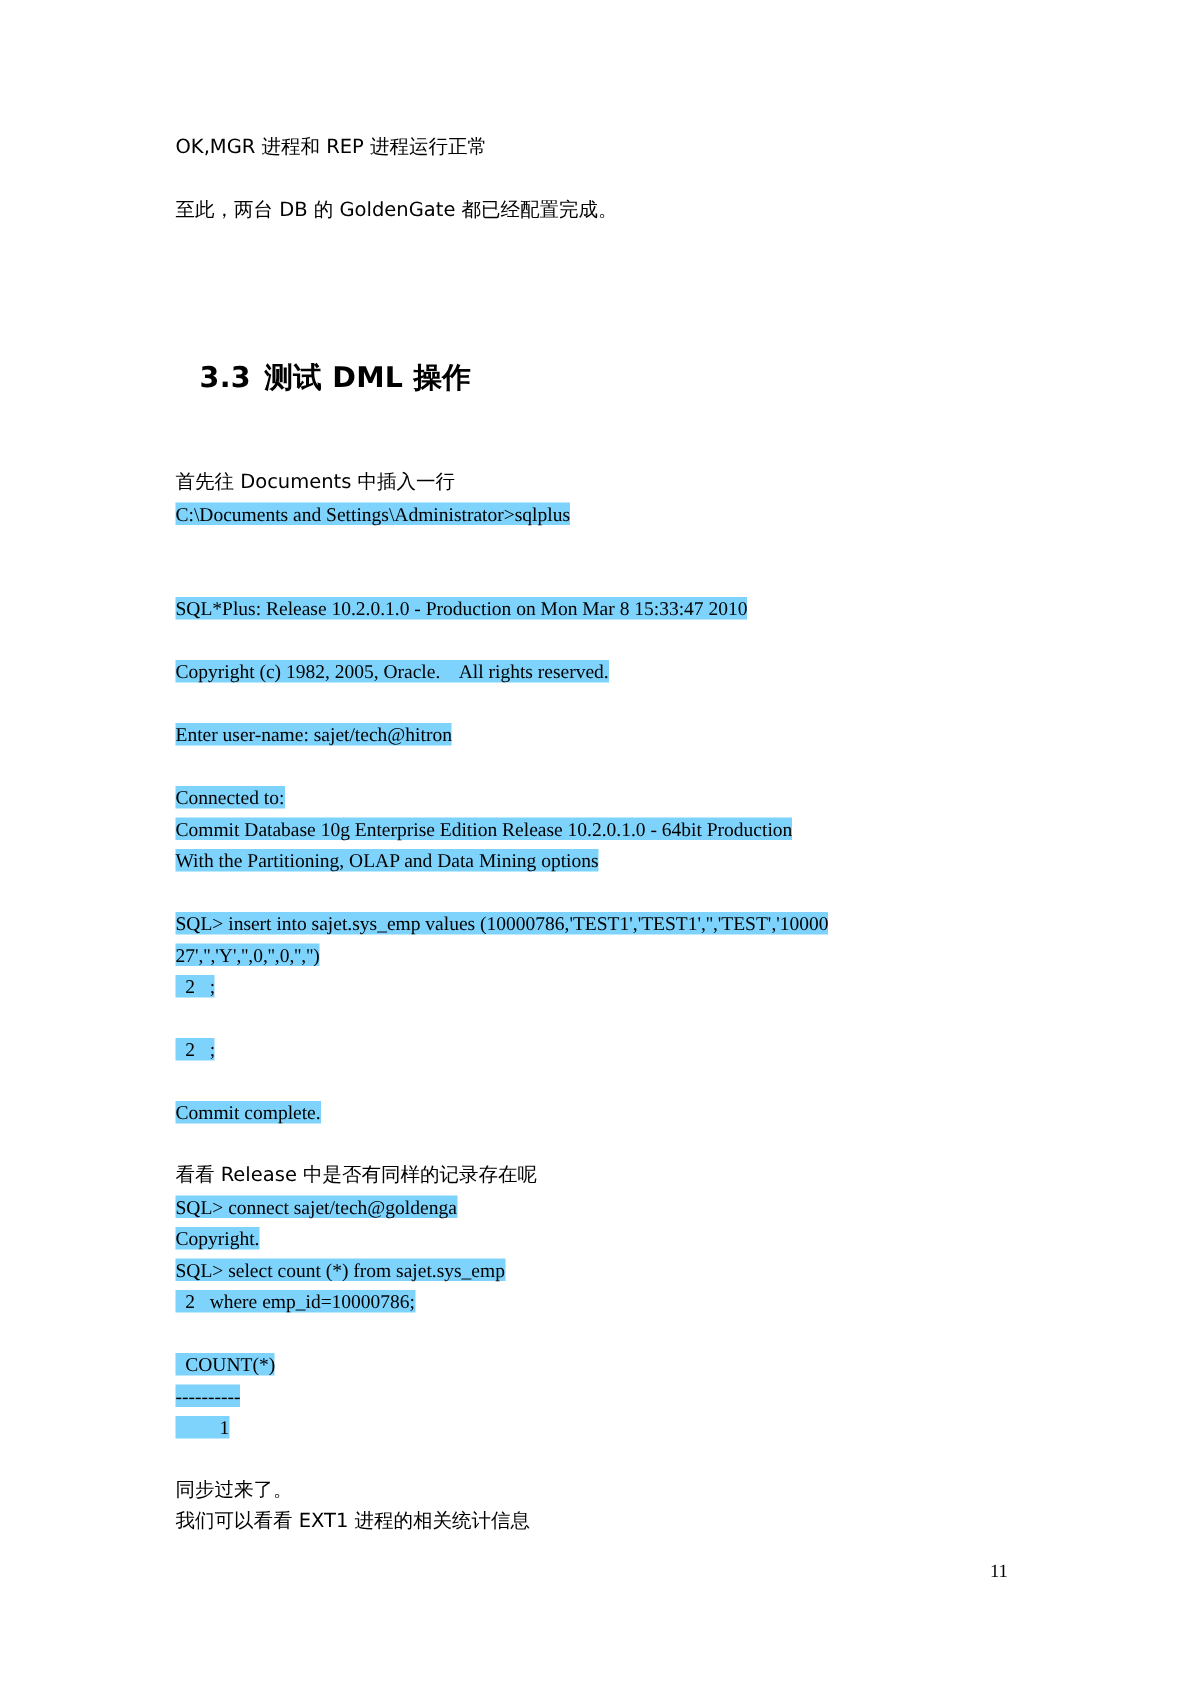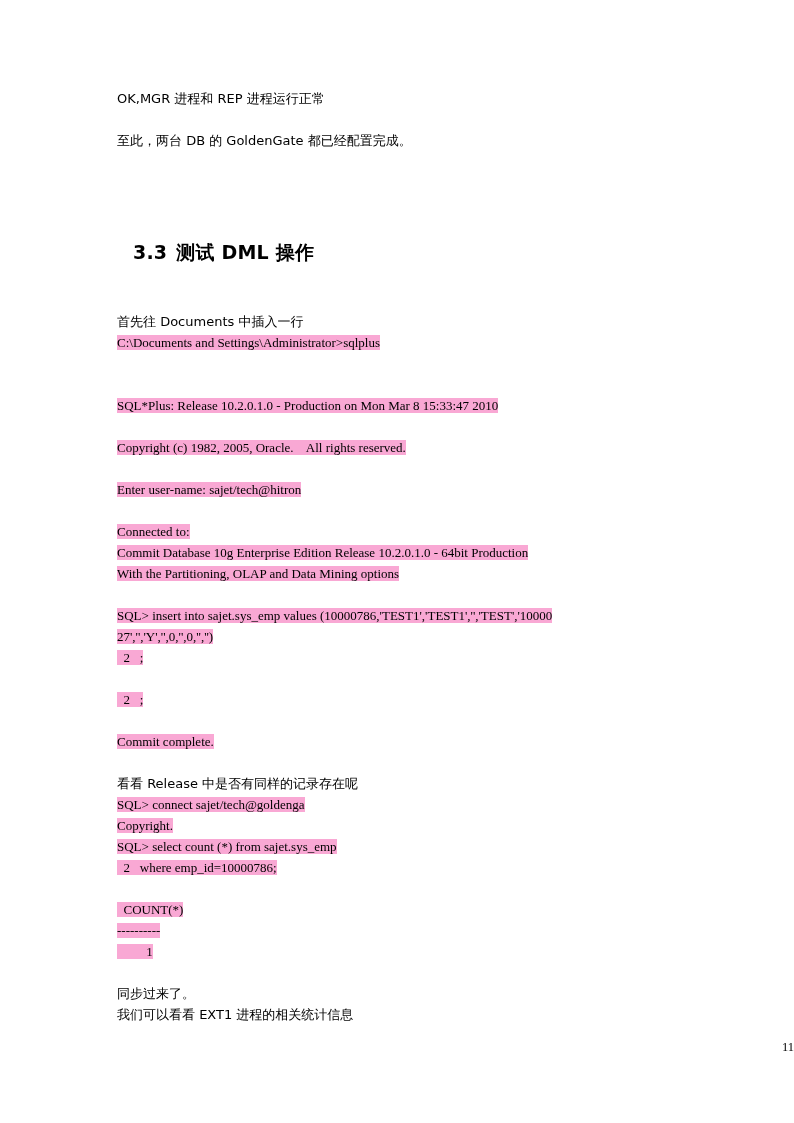--- a/index.html
+++ b/index.html
@@ -60,33 +60,34 @@
   .heading .num { margin-right: 9px; }
 
   
   .term {
     font-size: 13.0px;
     line-height: 21px;
     margin: 0;
     font-family: "Liberation Serif", "DejaVu Serif", serif;
   }
   .term > span.hl {
-    background: #f9a8d4;
+    background: #7dd3fc;
     white-space: pre-wrap;
     box-decoration-break: clone;
     -webkit-box-decoration-break: clone;
   }
 
   
   .footer {
     position: absolute;
     left: 0;
     top: 1040px;
     width: 794px;
     text-align: right;
+    padding-right: 122px;
     box-sizing: border-box;
     font-size: 12.5px;
     font-family: "Liberation Serif", "DejaVu Serif", serif;
   }
 </style>
 </head>
 <body>
 
 <div class="page">
   <div class="content">

